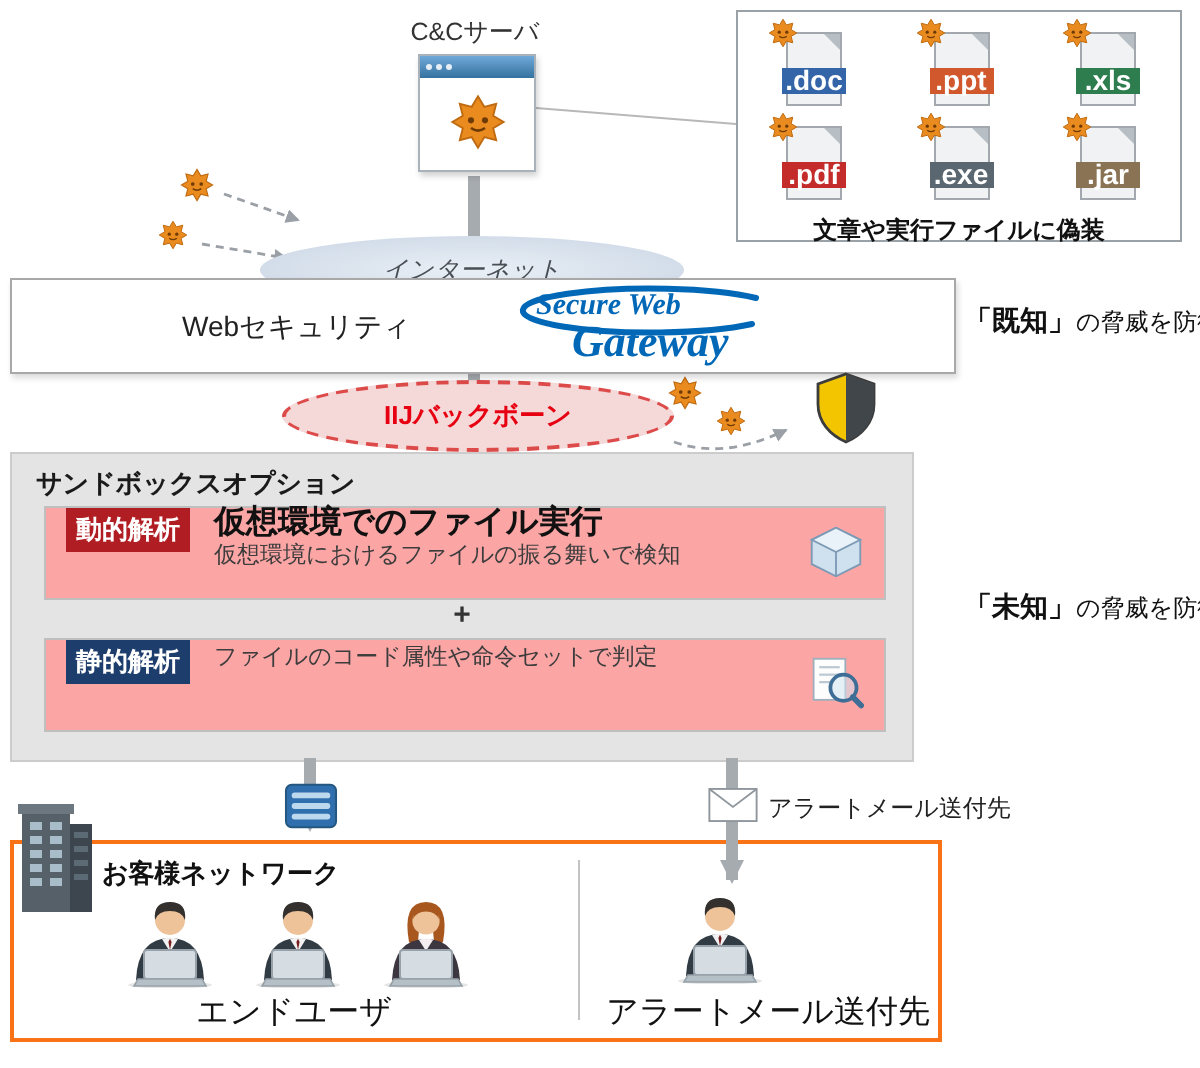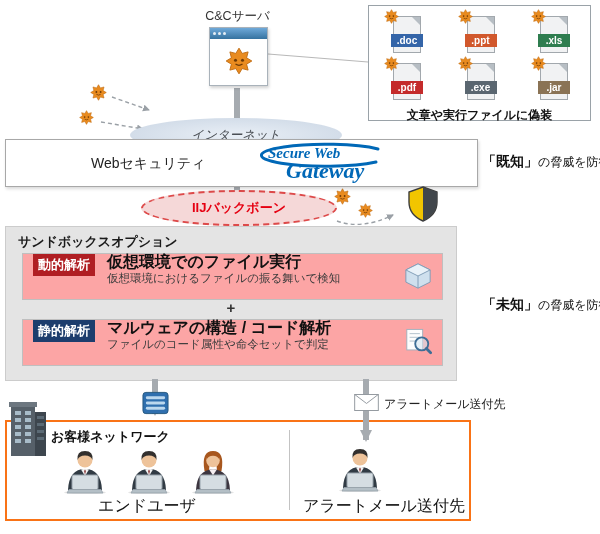--- a/index.html
+++ b/index.html
@@ -32,21 +32,21 @@
   .browser .mal{margin-top:9px;}
 
   
   .disguise{left:368px;top:5px;width:221px;height:114px;background:#fff;border:1px solid #9aa2a8;z-index:4;}
   .file-row{display:flex;justify-content:space-between;padding:0 22px;margin-top:9px;}
   .file-cell{position:relative;width:30px;height:38px;}
   .page{position:absolute;left:2px;top:1px;width:26px;height:35px;background:#f1f2f3;border:1px solid #a2a8ad;}
   .page::after{content:"";position:absolute;top:0;right:0;width:0;height:0;
                border-left:8px solid transparent;border-top:8px solid #b7bec4;}
   .ext{position:absolute;left:-3px;right:-3px;top:17px;height:13px;color:#fff;
-       font-size:10px;font-weight:bold;text-align:center;line-height:13px;}
+       font-size:14px;font-weight:bold;text-align:center;line-height:13px;}
   .file-mal{position:absolute;left:-7px;top:-6px;z-index:2;}
   .disguise-caption{margin-top:7px;text-align:center;font-size:12px;font-weight:bold;color:#111;}
 
   
   .gwbar{left:5px;top:139px;width:471px;height:46px;background:#fff;border:1px solid #a8a8a8;
          box-shadow:1px 2px 3px rgba(0,0,0,.15);z-index:4;}
   .gwlabel{position:absolute;left:85px;top:0;line-height:46px;font-size:14px;color:#222;}
   .logo{position:absolute;left:222px;top:1px;width:180px;height:44px;font-family:"Liberation Serif","DejaVu Serif",serif;
         font-style:italic;font-weight:bold;}
   .logo-l1{position:absolute;left:40px;top:4px;font-size:15px;white-space:nowrap;}
@@ -302,21 +302,20 @@
         <div class="card-d">仮想環境におけるファイルの振る舞いで検知</div>
       </div>
       <svg class="card-icon" width="28" height="28">
           <use href="#cube"></use>
         </svg>
     </div>
     <div class="plus">+</div>
     <div class="card card2">
       <span class="badge" style="background-color: rgb(29, 61, 109);">静的解析</span>
       <div class="card-text">
-        <div class="card-h">マルウェアの構造 / コード解析</div>
         <div class="card-d">ファイルのコード属性や命令セットで判定</div>
       </div>
       <svg class="card-icon" width="28" height="28">
           <use href="#magnifier"></use>
         </svg>
     </div>
   </div>
 
   <div class="threat" style="top:295px">
     <span class="strong">「未知」</span><span class="rest">の脅威を防御</span>

